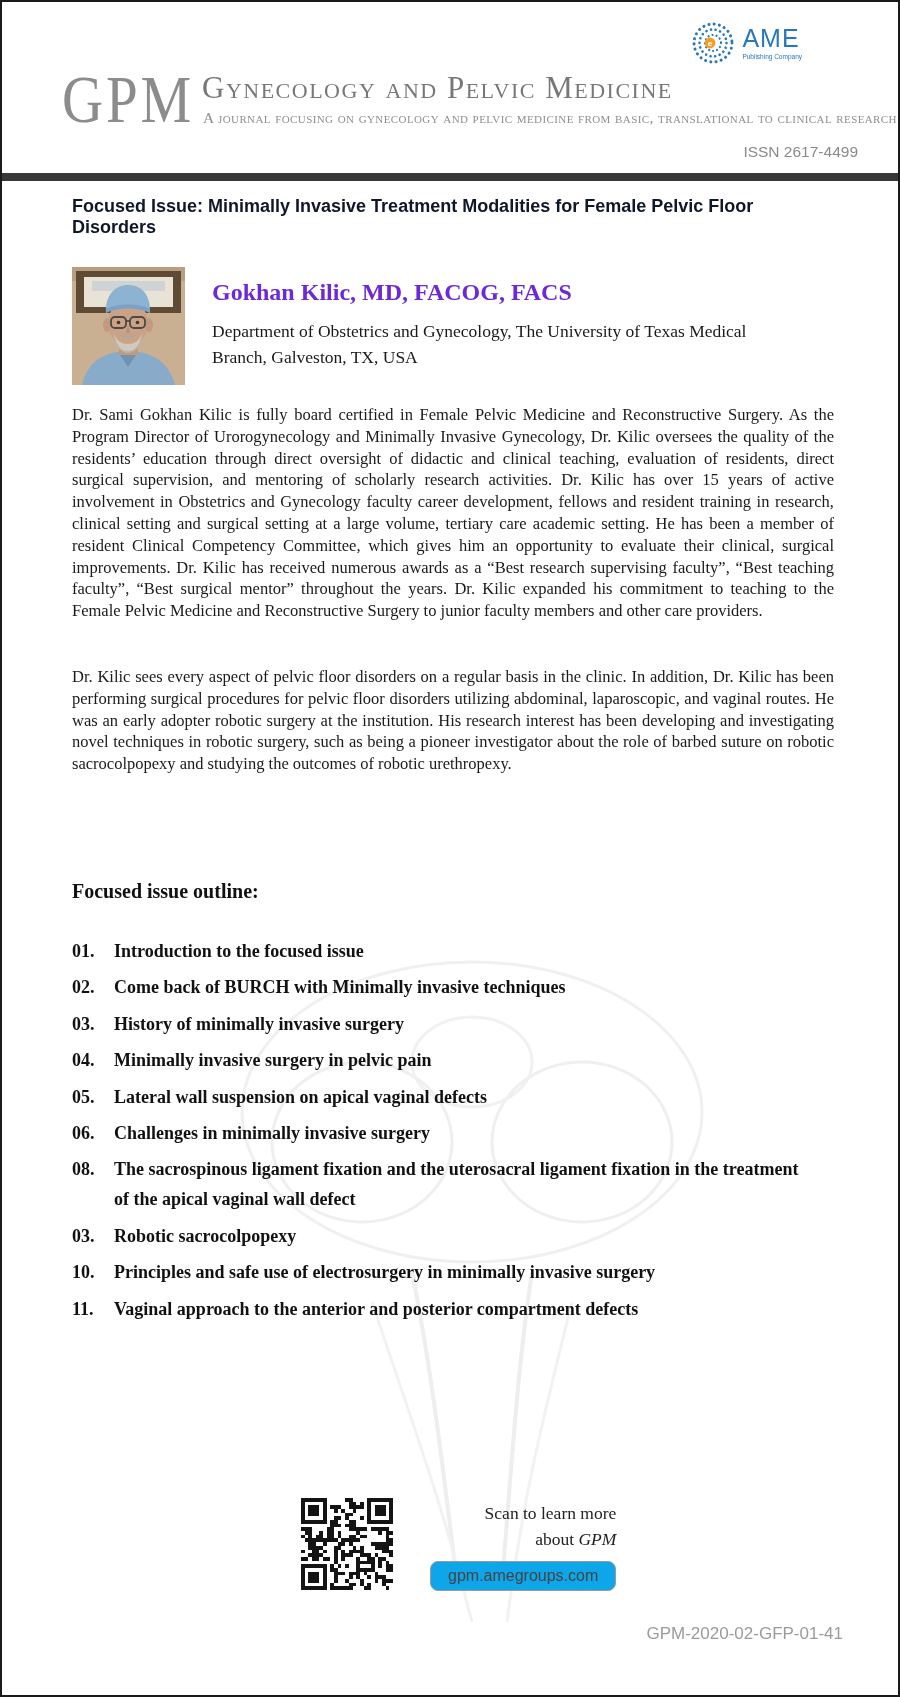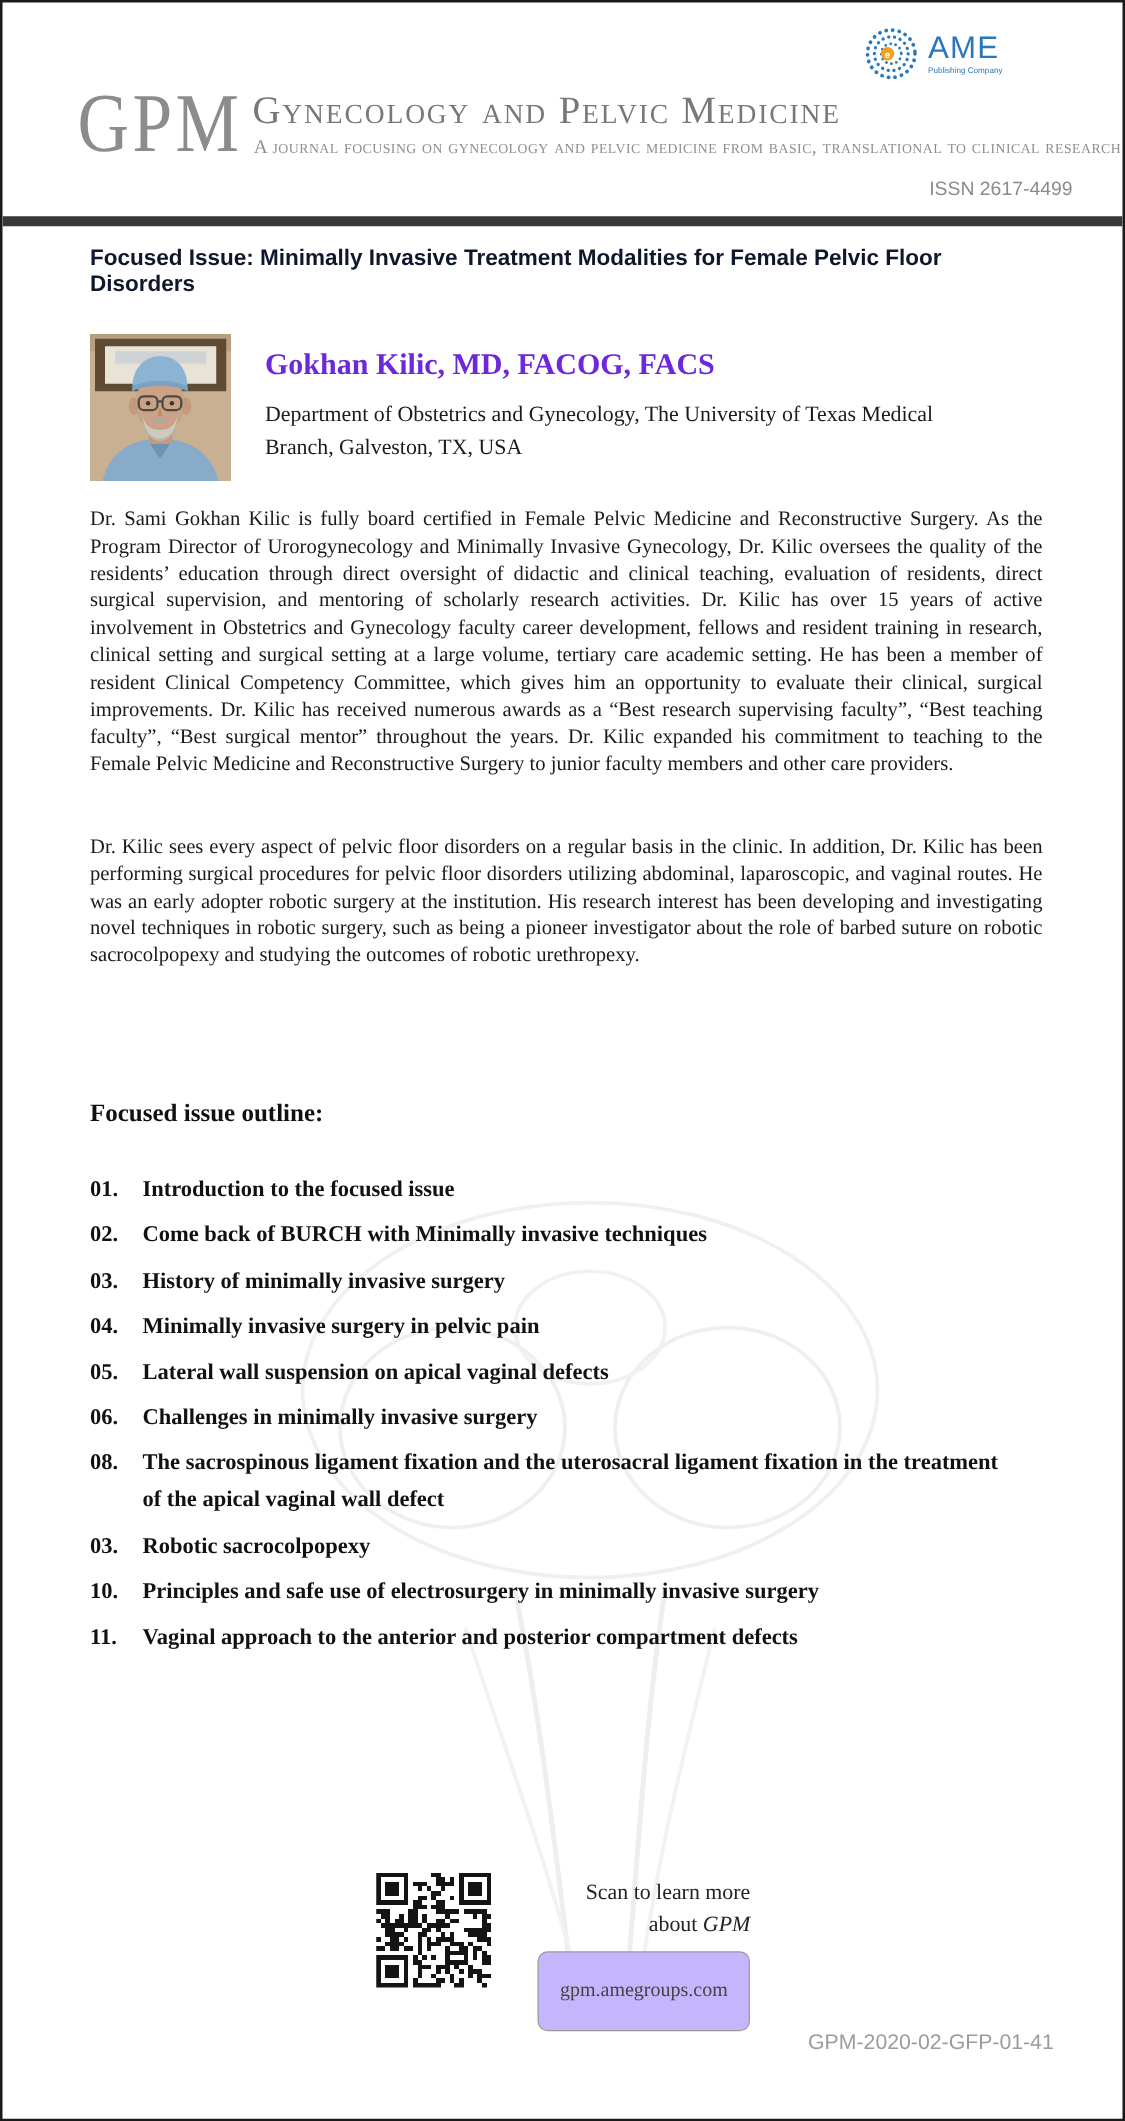--- a/index.html
+++ b/index.html
@@ -55,23 +55,23 @@
   .o-item{display:flex; font-weight:bold; font-size:18px; line-height:30px; color:#111; margin-bottom:6.4px;}
   .o-num{flex:0 0 42px;}
   .o-text{flex:1;}
   
   .qr-section{position:absolute; top:1496px; left:299px; display:flex;}
   .qr-box{width:92px; height:92px;}
   .qr-info{margin-left:37px; padding-top:2px;text-align:right;}
   .qr-line{font-size:17.5px; line-height:26px; color:#222;}
   .qr-line .it{font-style:italic;}
   .url-btn{
-    display:inline-block; margin-top:9px; padding:22px 17px;
-    border:1px solid #9a9a9a; border-radius:8px; background:#c4b5fd;
-    font-family:Liberation Serif, serif; font-size:16px; color:#444; cursor:pointer;
+    display:inline-block; margin-top:9px; padding:5px 17px;
+    border:1px solid #9a9a9a; border-radius:8px; background:#0ea5e9;
+    font-family:Liberation Sans, sans-serif; font-size:16px; color:#444; cursor:pointer;
   }
   .doc-id{
     position:absolute; top:1622px; right:55px;
     font-family:"Liberation Sans", sans-serif; font-size:17px; color:#9b9b9b;
   }
   .bottom-bar{position:absolute; bottom:0; left:0; right:0; height:21px; background:#4e4e4e;}
   .watermark{position:absolute; top:940px; left:110px; z-index:0; opacity:1;}
   .fg{position:relative; z-index:1;}
 </style>
 </head>

